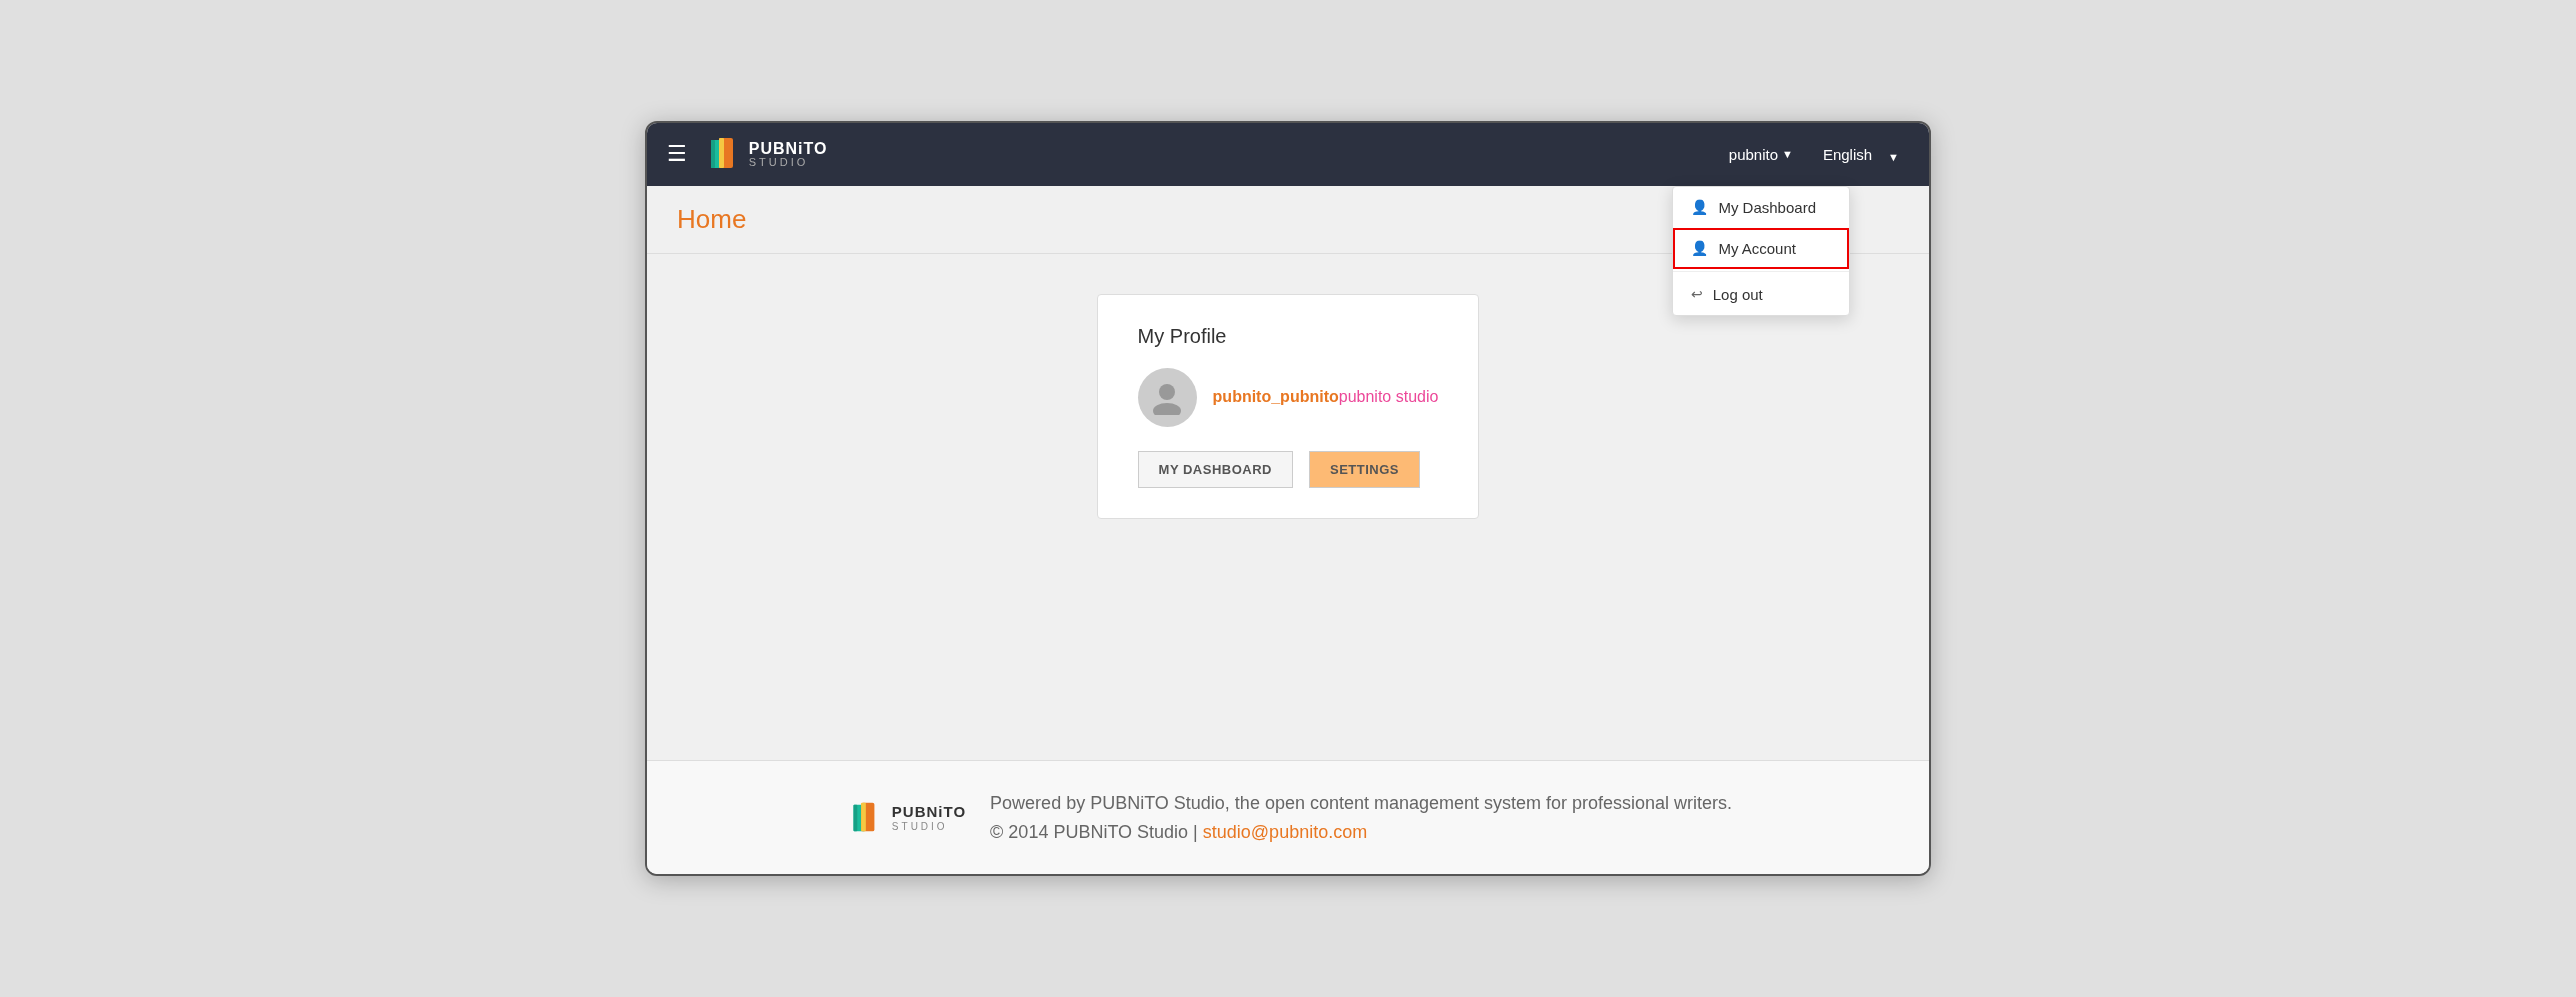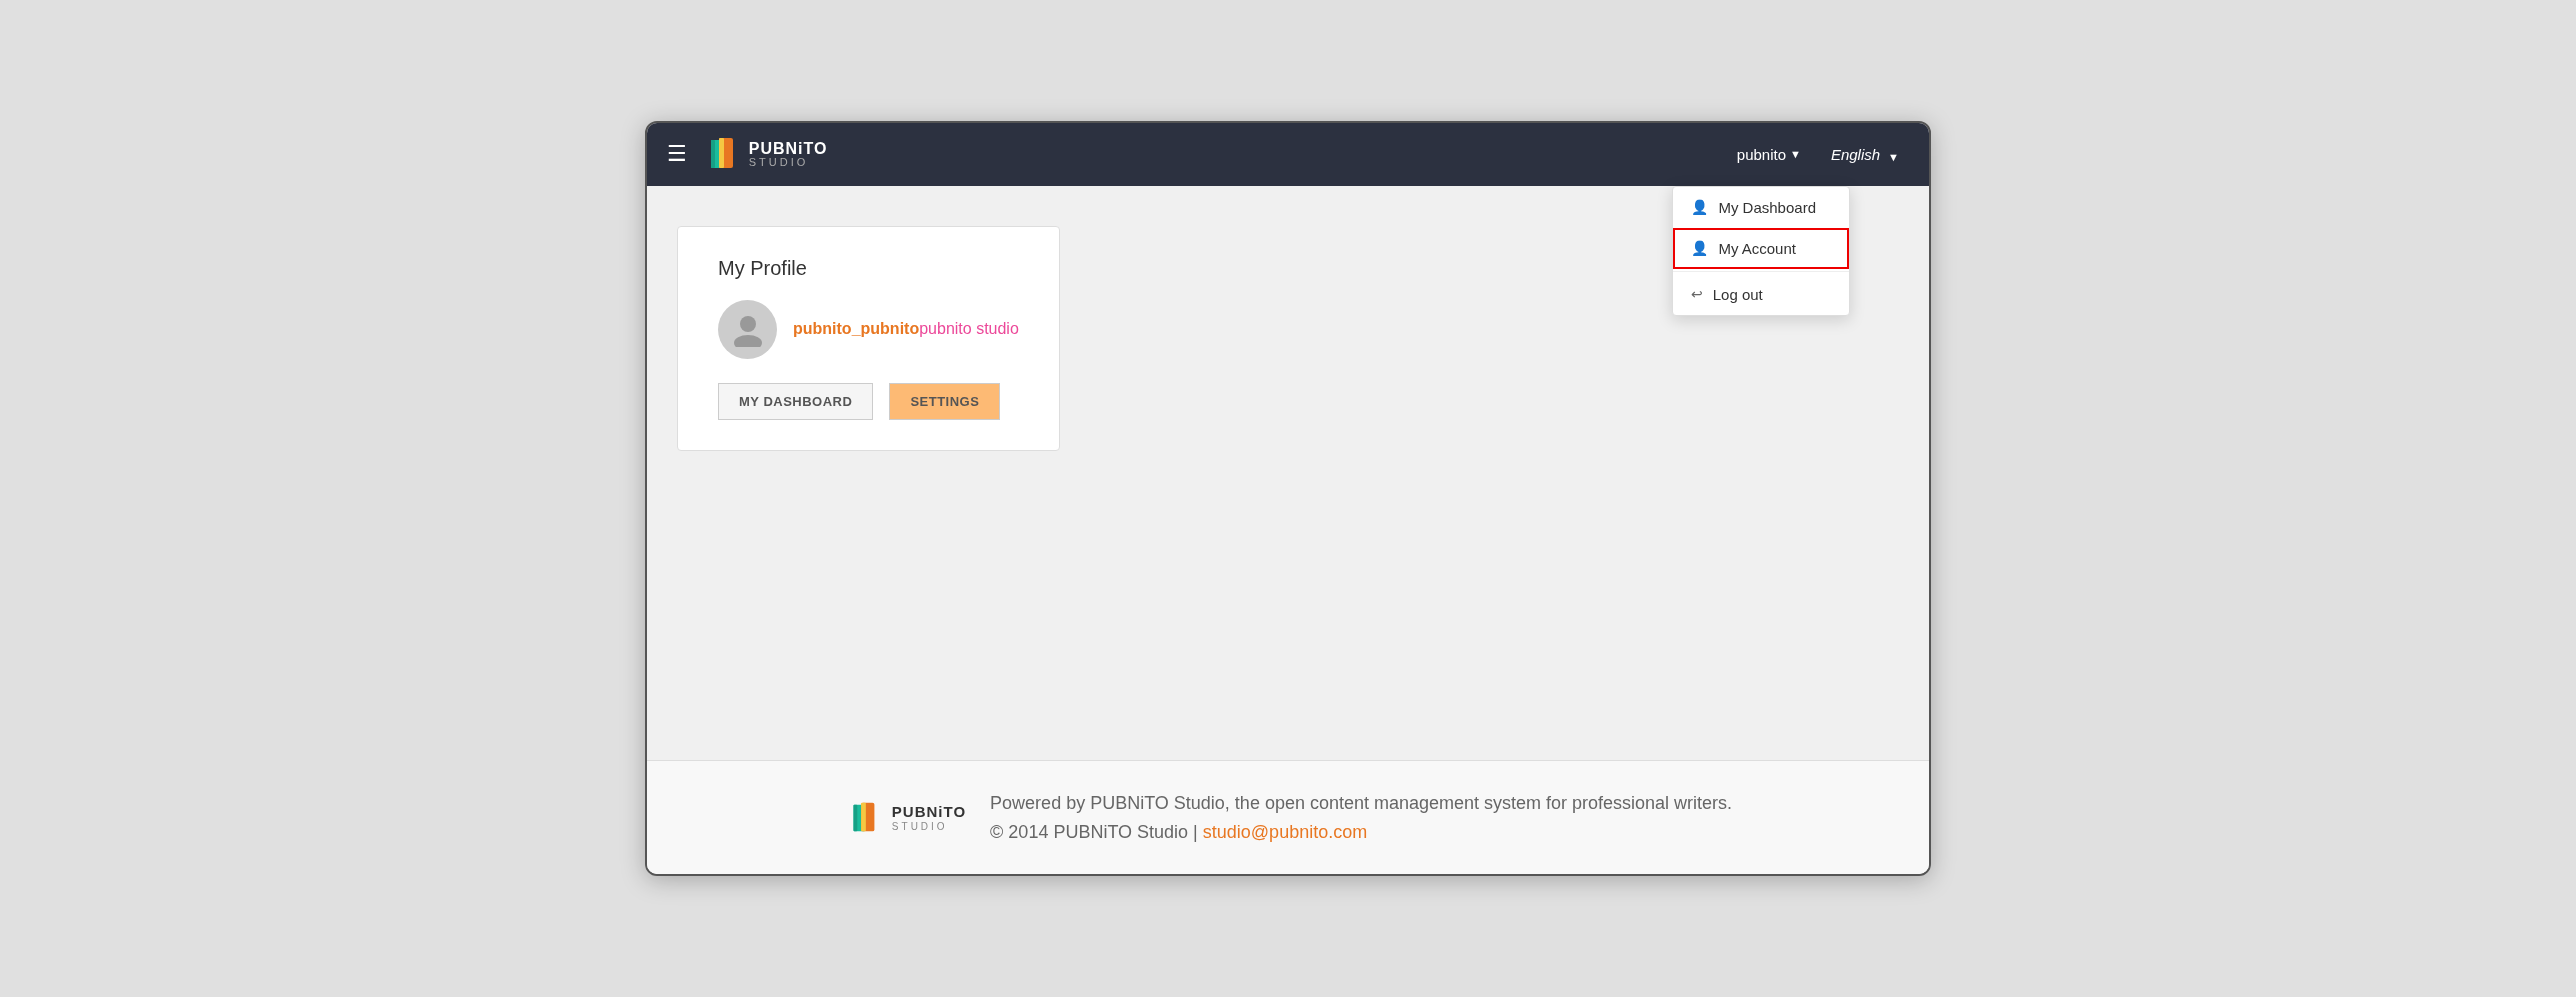--- a/index.html
+++ b/index.html
@@ -95,23 +95,22 @@
     }
 
     .nav-lang-btn {
       color: #fff;
       background: none;
       border: none;
       cursor: pointer;
       font-size: 15px;
       display: flex;
       align-items: flex-end;
-      gap: 8px;
+      gap: 16px;
       padding: 6px 10px;
-      font-style: italic;
     }
 
     .caret {
       font-size: 11px;
     }
 
     
     .main-content {
       background: #f0f0f0;
       min-height: 574px;
@@ -126,21 +125,21 @@
 
     .page-title {
       color: #e87722;
       font-size: 26px;
       font-weight: normal;
     }
 
     .content-area {
       padding: 30px;
       display: flex;
-      justify-content: flex-start;
+      justify-content: center;
       align-items: flex-start;
       min-height: 415px;
     }
 
     
     .profile-card {
       background: #fff;
       border: 1px solid #ddd;
       border-radius: 4px;
       padding: 30px 40px;
@@ -359,20 +358,23 @@
       </div>
       <div class="dropdown-divider"></div>
       <a class="dropdown-item">
         <span class="dropdown-icon">↩</span>
         <span>Log out</span>
       </a>
     </div>
   </nav>
 
   <div class="main-content">
+    <div class="page-title-bar">
+      <h1 class="page-title">Home</h1>
+    </div>
     <div class="content-area">
 
       <div class="profile-card">
         <div class="profile-card-title">My Profile</div>
         <div class="profile-info">
           <div class="avatar-placeholder">
             <svg viewBox="0 0 36 36">
               <circle cx="18" cy="13" r="8" fill="#999"></circle>
               <ellipse cx="18" cy="32" rx="14" ry="8" fill="#999"></ellipse>
             </svg>

